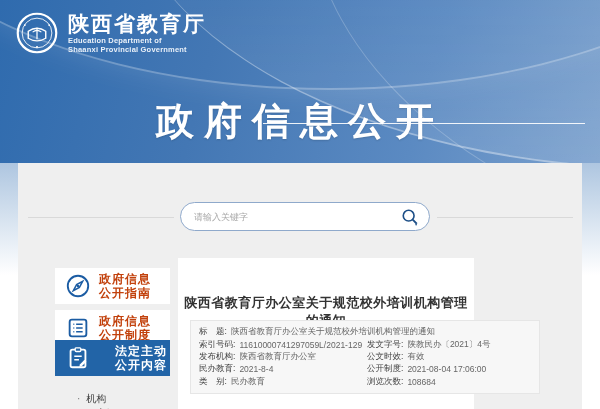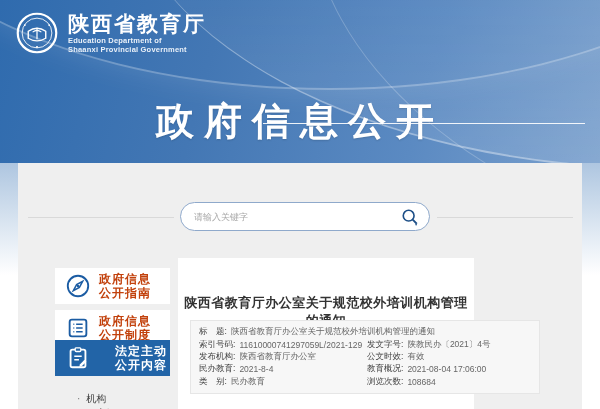--- a/index.html
+++ b/index.html
@@ -198,21 +198,21 @@
           <span class="meta-label">公文时效:</span>
           <span class="meta-value">有效</span>
         </div>
       </div>
       <div class="meta-row">
         <div class="meta-cell left">
           <span class="meta-label">民办教育:</span>
           <span class="meta-value">2021-8-4</span>
         </div>
         <div class="meta-cell">
-          <span class="meta-label">教育概况:</span>
+          <span class="meta-label">公开制度:</span>
           <span class="meta-value">2021-08-04 17:06:00</span>
         </div>
       </div>
       <div class="meta-row">
         <div class="meta-cell left">
           <span class="meta-label">类　别:</span>
           <span class="meta-value">民办教育</span>
         </div>
         <div class="meta-cell">
           <span class="meta-label">浏览次数:</span>

